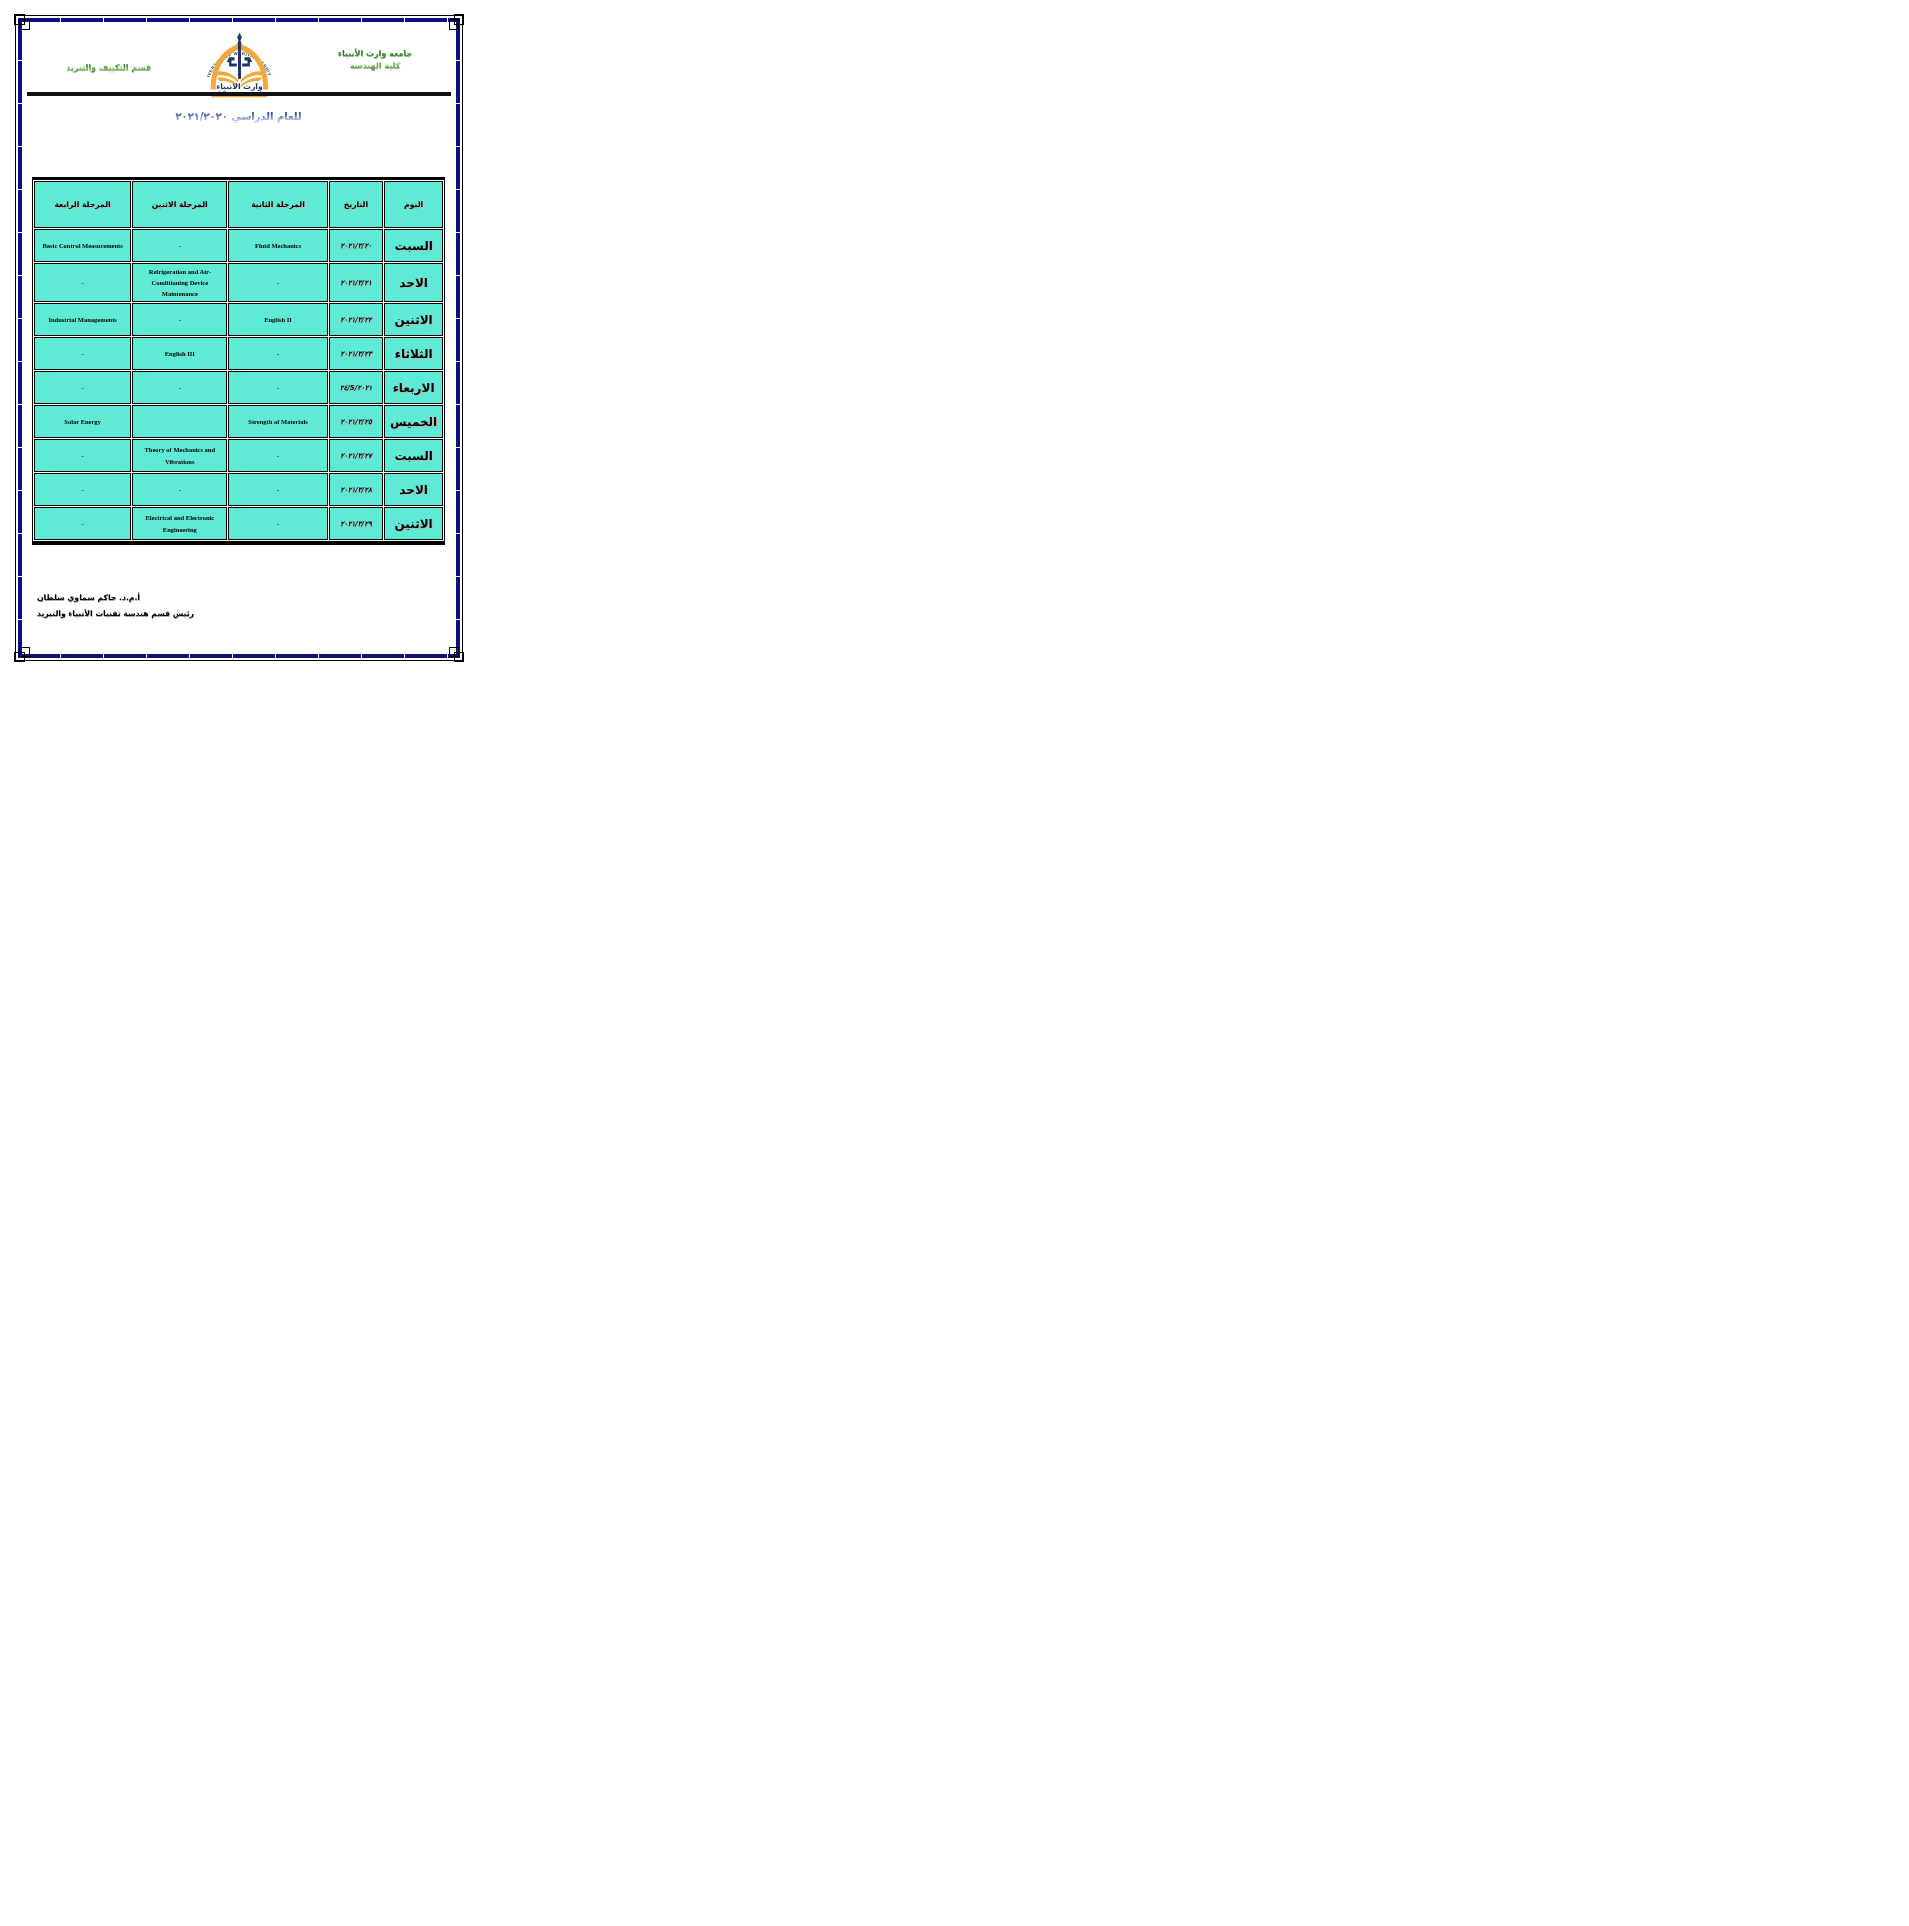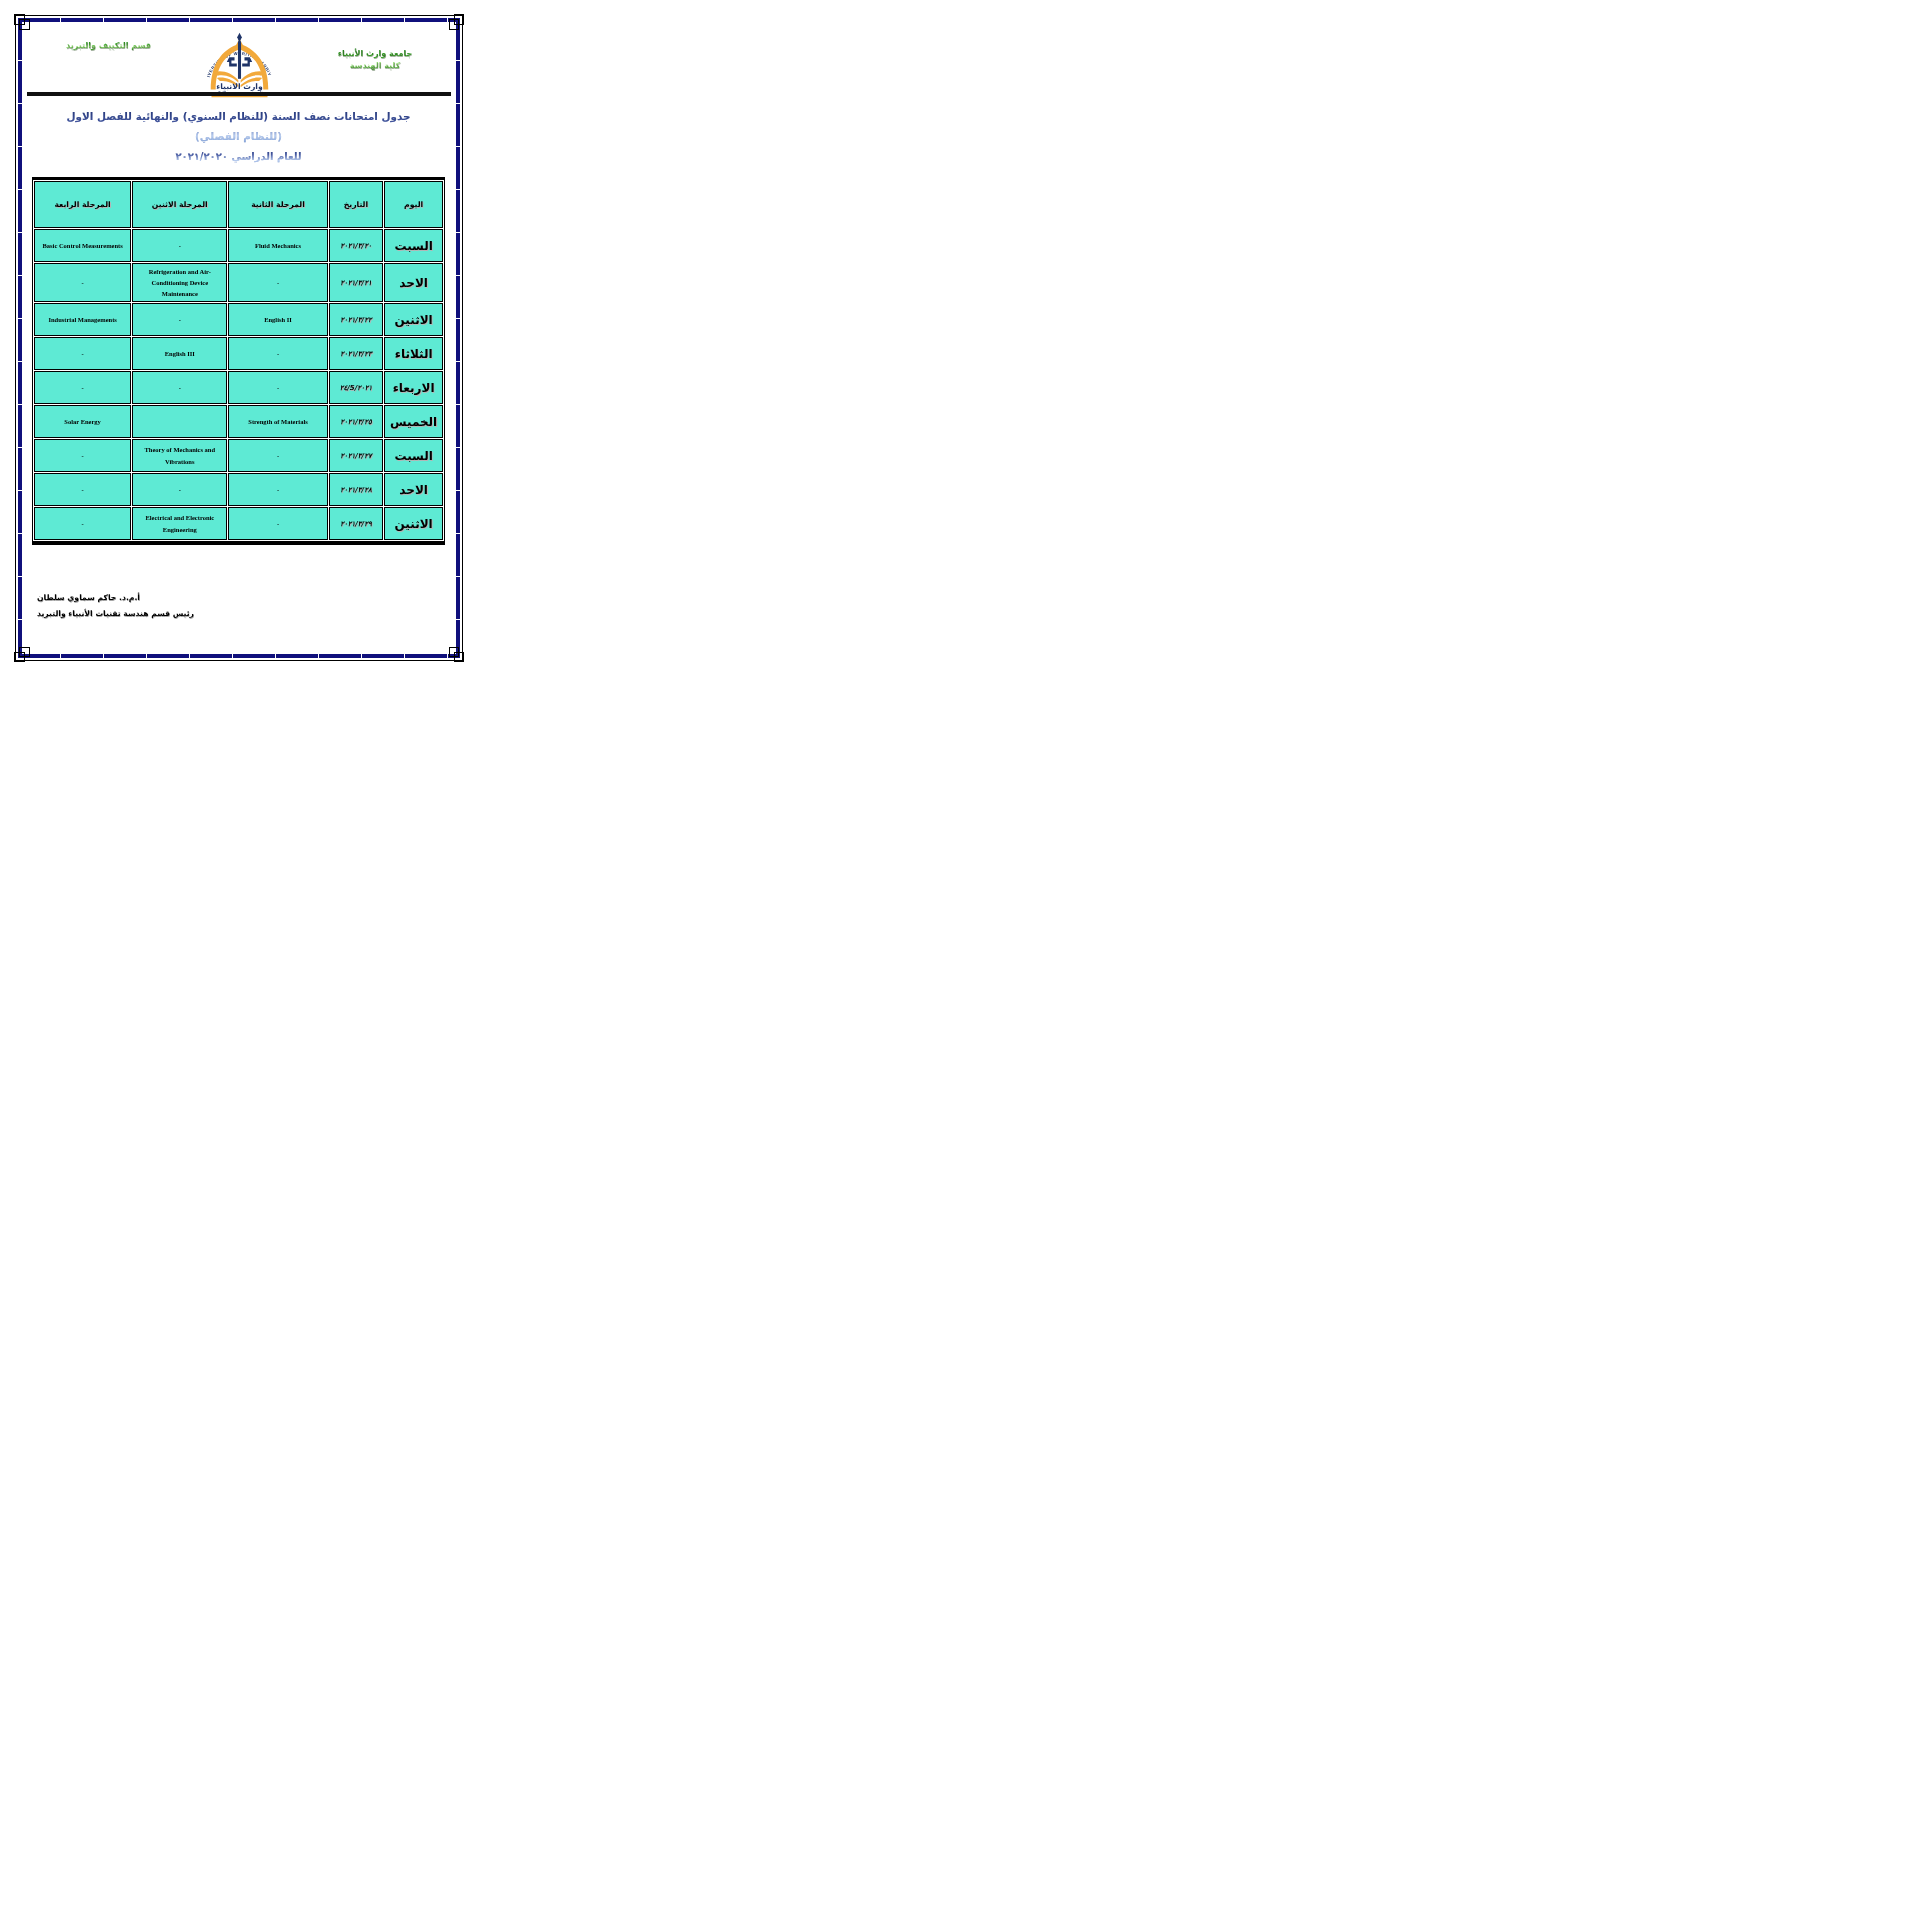--- a/index.html
+++ b/index.html
@@ -35,21 +35,21 @@
 
   
   .hdr-right{
     position:absolute;top:48px;right:45px;width:116px;
     text-align:center;direction:rtl;
     font-weight:bold;font-size:8px;line-height:1.55;
     color:#2f9c1d;
     text-shadow:0.4px 0.8px 0.4px rgba(60,90,50,.45);
   }
   .hdr-left{
-    position:absolute;top:41px;left:64px;width:89px;
+    position:absolute;top:63px;left:64px;width:89px;
     text-align:center;direction:rtl;
     font-weight:bold;font-size:8px;
     color:#2f9c1d;
     text-shadow:0.4px 0.8px 0.4px rgba(60,90,50,.45);
   }
   @supports (-webkit-background-clip:text){
     .hdr-right,.hdr-left{
       background:linear-gradient(180deg,#167a0f 0%,#3fae2a 40%,#9fe57d 62%,#2f9c1d 100%);
       -webkit-background-clip:text;background-clip:text;color:transparent;
     }
@@ -181,21 +181,20 @@
     <text x="70" y="158" text-anchor="middle" class="logo-ar" font-size="8">٢٠١٧</text>
     <text x="160" y="158" text-anchor="middle" class="logo-ar" font-size="8">تأسست</text>
 
     <rect x="42" y="162" width="146" height="8" fill="#f2a93b"></rect>
   </svg>
 </div>
 
 <div class="hdr-rule"></div>
 
 <div class="title-block">
-  <div class="title-l1">جدول امتحانات نصف السنة (للنظام السنوي) والنهائية للفصل الاول (للنظام الفصلي)</div>
   <div class="title-l2">للعام الدراسي ٢٠٢١/٢٠٢٠</div>
 </div>
 
 <div class="table-wrap">
   <table class="exam">
     <colgroup>
       <col style="width:14.5%">
       <col style="width:13.5%">
       <col style="width:24.5%">
       <col style="width:23.5%">

